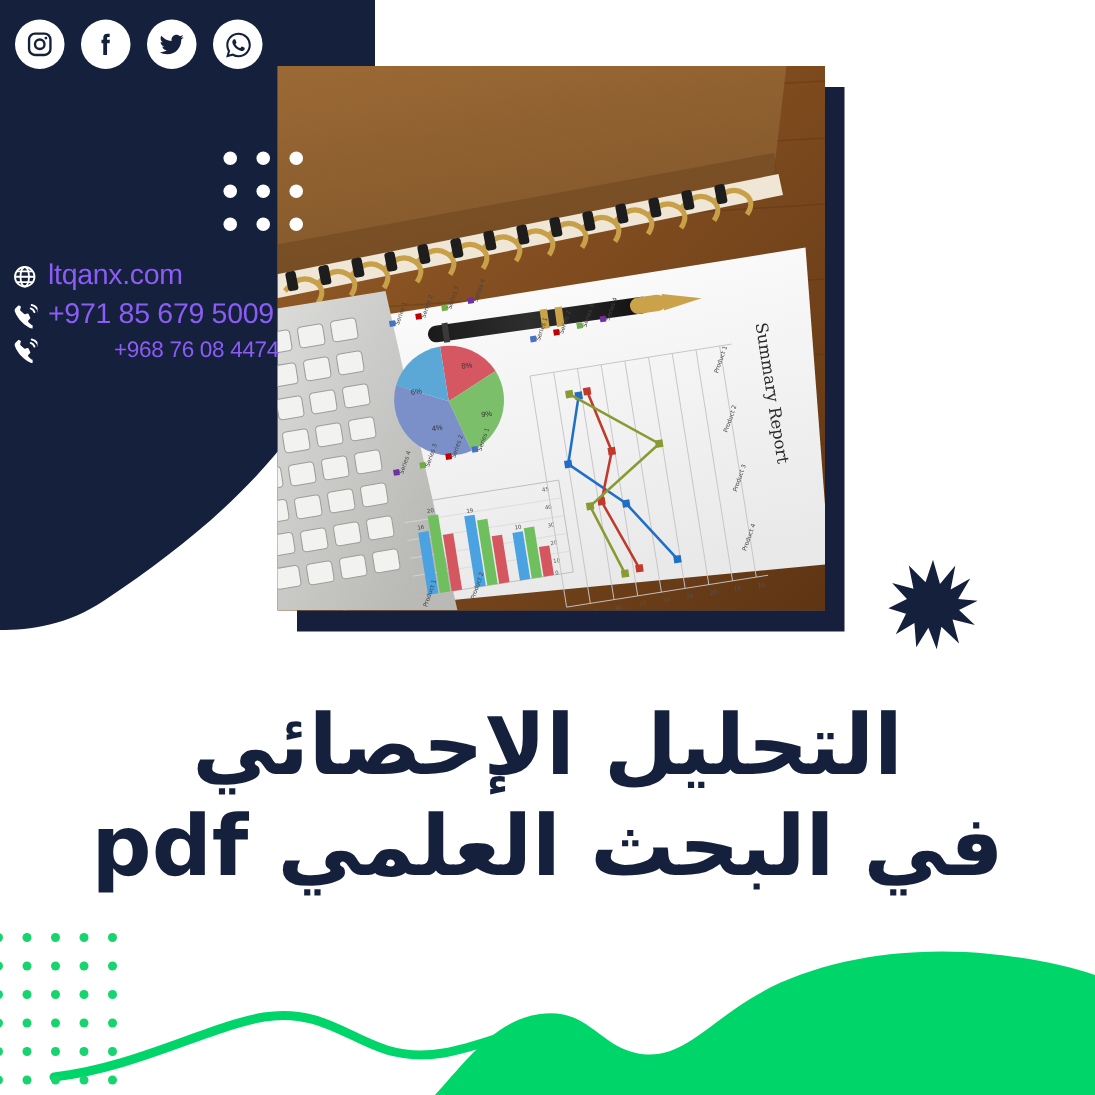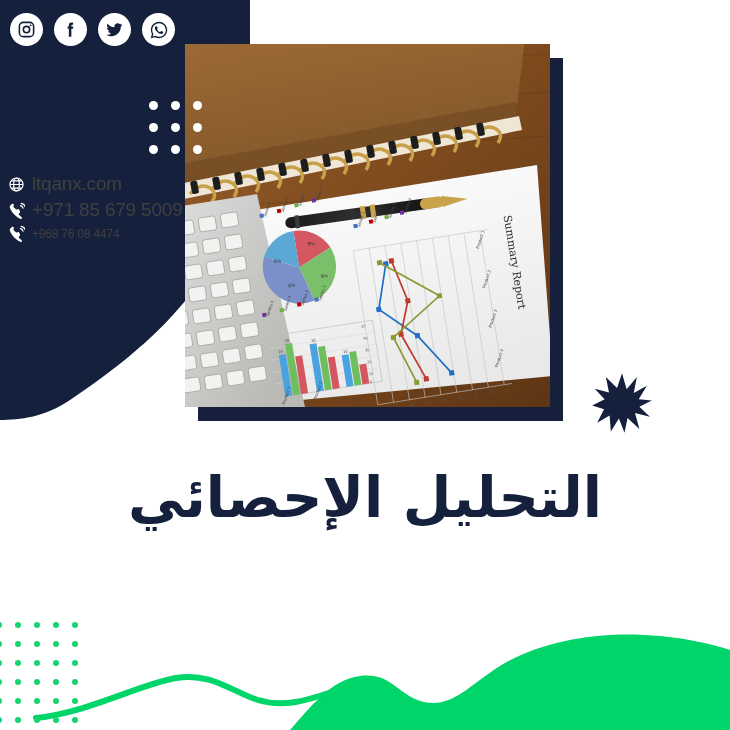--- a/index.html
+++ b/index.html
@@ -80,24 +80,24 @@
     align-items: center;
     gap: 7px;
     margin-bottom: 4px;
     white-space: nowrap;
   }
   .contact-line .ci { width: 17px; height: 17px; flex: 0 0 17px; }
   .contact-line .ci svg { display: block; }
   .contact-text {
     font-size: 19px;
     letter-spacing: -0.2px;
-    color: #404040;
+    color: #8b5cf6;
     font-family: "Liberation Sans", sans-serif;
   }
-  .contact-text.small { font-size: 12px; }
+  .contact-text.small { font-size: 15px; margin-left: 44px; }
 
   
   .logo {
     position: absolute;
     right: 13px;
     top: 4px;
     width: 148px;
     z-index: 7;
     text-align: center;
   }
@@ -560,20 +560,21 @@
   </div>
 
   <div class="starburst">
     <svg width="62" height="62" viewBox="0 0 100 100">
       <path fill="#15203c" d="M50,2 L57.5,28 L74,8 L69,34 L90,22 L77,44 L98,46 L78,56 L95,72 L71,66 L78,92 L59,74 L54,98 L45,75 L32,96 L30,70 L10,82 L21,60 L2,54 L22,44 L6,27 L29,33 L24,8 L42,26 Z"></path>
     </svg>
   </div>
 
   <div class="title-block">
     <div class="title-line title-line-1">التحليل الإحصائي</div>
+    <div class="title-line title-line-2">في البحث العلمي pdf</div>
   </div>
 
   <div class="dot-grid-green">
     <i></i>
       <i></i>
       <i></i>
       <i></i>
       <i></i>
     <i></i>
       <i></i>

